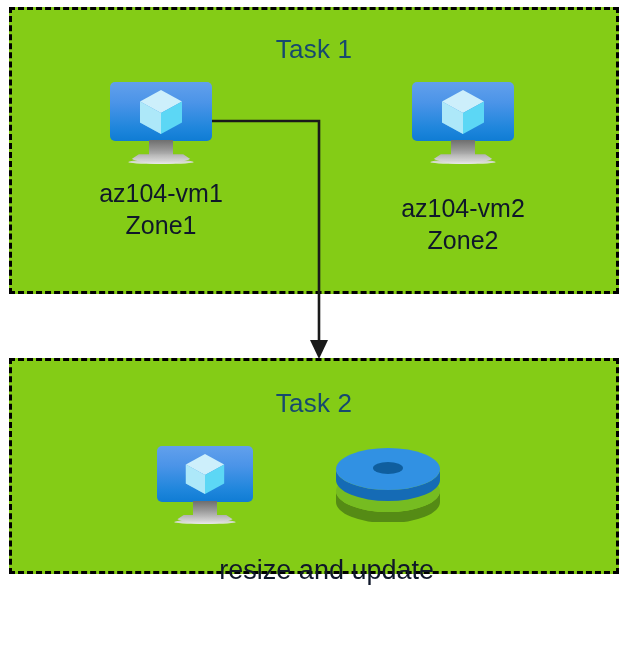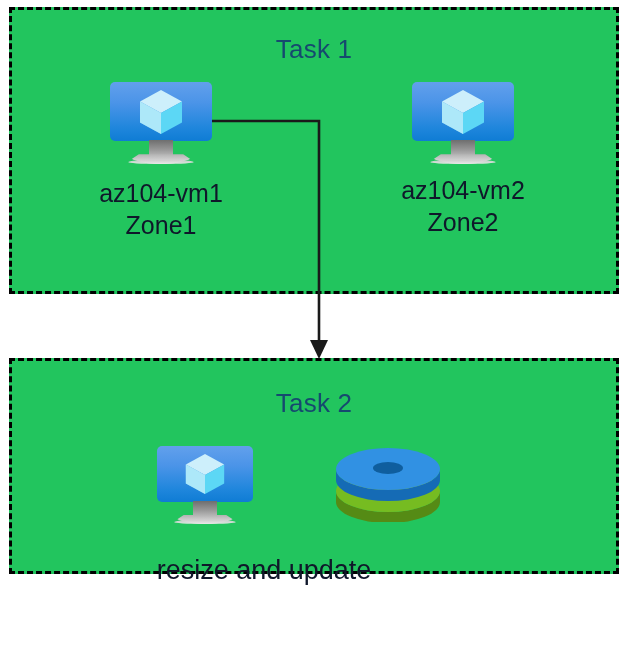--- a/index.html
+++ b/index.html
@@ -11,21 +11,21 @@
     width: 628px;
     height: 654px;
     position: relative;
     font-family: "Liberation Sans", sans-serif;
     overflow: hidden;
   }
 
   
   .task-box {
     position: absolute;
-    background: #22c55e;
+    background: #84cc16;
     border: 3px dashed #000000;
     box-sizing: border-box;
   }
   #task-1-box { left: 9px;  top: 7px;   width: 610px; height: 287px; }
   #task-2-box { left: 9px;  top: 358px; width: 610px; height: 216px; }
 
   .task-title {
     position: absolute;
     width: 100%;
     text-align: center;
@@ -135,21 +135,21 @@
     <svg width="46" height="48" viewBox="0 0 46 48">
       <polygon points="23,2 44,13.5 23,25 2,13.5" fill="#cdeffb"></polygon>
       <polygon points="2,13.5 23,25 23,46 2,34.5" fill="#9fe3f7"></polygon>
       <polygon points="44,13.5 44,34.5 23,46 23,25" fill="#5cd7f5"></polygon>
       <polygon points="2,13.5 23,25 23,46 2,34.5" fill="#b8ecfb" opacity=".55"></polygon>
     </svg>
   </div>
   <div class="neck"></div>
   <div class="base"></div>
 </div>
-<div class="node-label" style="left:353px; top:174px; width:220px;">az104-vm2
+<div class="node-label" style="left:353px; top:192px; width:220px;">az104-vm2
 Zone2</div>
 
 <div class="task-box" id="task-2-box">
   <div class="task-title" id="task-2-title">Task 2</div>
 </div>
 
 <div class="vm-icon" style="left:157px; top:446px; width:96px; height:78px;">
   <div class="screen"></div>
   <div class="cube">
     <svg width="42" height="44" viewBox="0 0 46 48">
@@ -173,18 +173,18 @@
     </g>
 
     <g>
       <path d="M3,22 a52,21 0 0 0 104,0 l0,11 a52,21 0 0 1 -104,0 z" fill="#156bb5"></path>
       <ellipse cx="55" cy="22" rx="52" ry="21" fill="#3191e3"></ellipse>
       <ellipse cx="55" cy="21" rx="15" ry="6" fill="#0f5e9e"></ellipse>
     </g>
   </svg>
 </div>
 
-<div class="node-label" style="left:94px; top:554px; width:340px; font-size:27px;">resize and update</div>
+<div class="node-label" style="left:94px; top:554px; width:340px; font-size:27px;text-align:right;">resize and update</div>
 
 <svg id="flow-connector">
   <path d="M212,121 L319,121 L319,345" stroke="#1a1a1a" stroke-width="2.6" fill="none"></path>
   <polygon points="319,359 310,340 328,340" fill="#1a1a1a"></polygon>
 </svg>
 
 </body></html>

